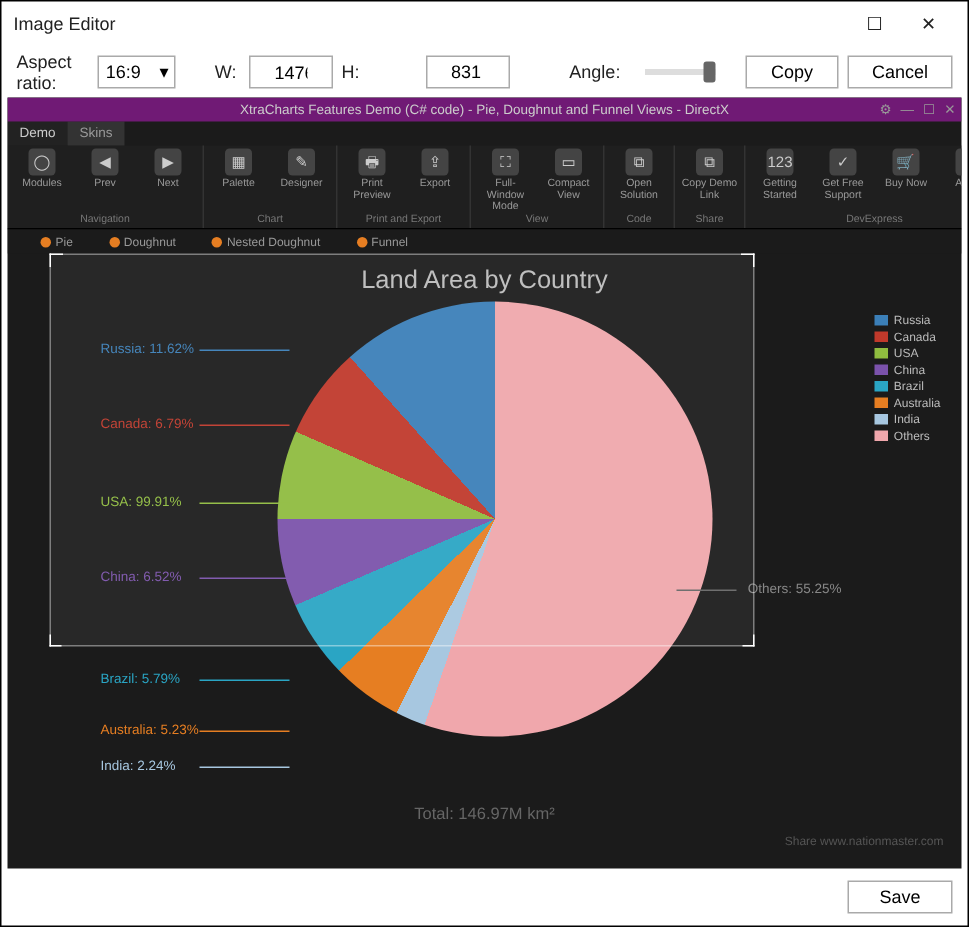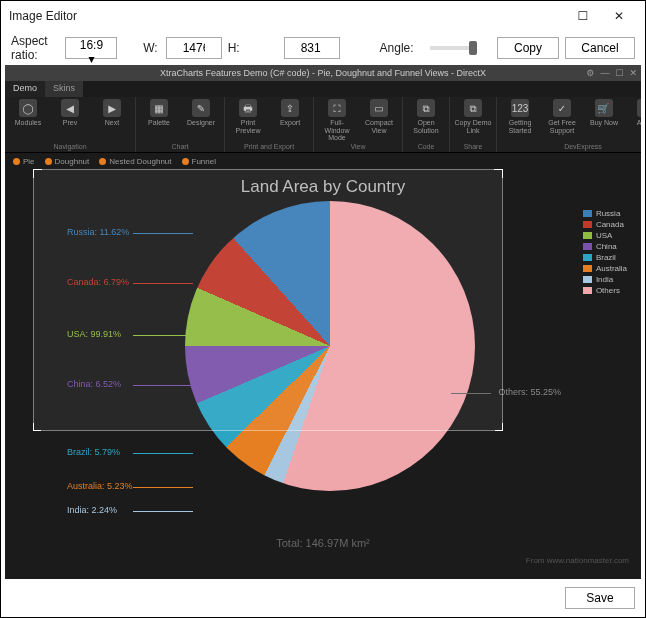--- a/index.html
+++ b/index.html
@@ -3,39 +3,39 @@
 <meta charset="utf-8">
 <style>
   * { box-sizing: border-box; margin: 0; padding: 0; }
   body { font-family: "Segoe UI", Arial, sans-serif; font-size: 12px; background: #fff; width: 646px; height: 618px; overflow: hidden; position: relative; }
   .window { width: 646px; height: 618px; border: 1px solid #000; background: #fff; display: flex; flex-direction: column; }
   .titlebar { height: 30px; display: flex; align-items: center; padding: 0 8px; }
   .titlebar-title { flex: 1; font-size: 12px; color: #222; }
   .titlebar-btn { width: 36px; height: 28px; display: flex; align-items: center; justify-content: center; color: #222; }
   .toolbar { height: 34px; display: flex; align-items: center; padding: 0 10px; gap: 6px; }
   .toolbar label { color: #222; font-size: 12px; margin-right: 2px; }
-  .select { width: 70px; height: 22px; border: 1px solid #aaa; background: #fff; padding: 0 4px; display: flex; align-items: center; justify-content: space-between; font-size: 12px; flex-direction: column; }
+  .select { width: 70px; height: 22px; border: 1px solid #aaa; background: #fff; padding: 0 4px; display: flex; align-items: center; justify-content: space-between; font-size: 12px; }
   .input { height: 22px; border: 1px solid #aaa; background: #fff; padding: 0 16px; font-size: 12px; }
   .btn { height: 22px; border: 1px solid #aaa; background: #fff; padding: 0 16px; font-size: 12px; display: flex; align-items: center; justify-content: center; cursor: pointer; }
   .slider { width: 68px; height: 4px; background: #ddd; position: relative; margin: 0 8px; }
   .slider-thumb { position: absolute; right: 0; top: -5px; width: 8px; height: 14px; background: #666; border-radius: 2px; }
   .content { flex: 1; background: #1b1b1b; position: relative; overflow: hidden; margin: 0 4px; }
-  .demo-hdr { height: 16px; background: #404040; color: #ccc; font-size: 9px; display: flex; align-items: center; justify-content: center; position: relative; }
+  .demo-hdr { height: 16px; background: #701a75; color: #ccc; font-size: 9px; display: flex; align-items: center; justify-content: center; position: relative; }
   .demo-hdr-ctrls { position: absolute; right: 4px; display: flex; gap: 6px; font-size: 9px; color: #999; }
   .demo-tabs { height: 16px; display: flex; font-size: 9px; color: #999; }
   .demo-tab { padding: 2px 8px; background: #333; }
   .demo-tab.active { background: #222; color: #ccc; }
   .ribbon { height: 56px; background: #1f1f1f; display: flex; border-bottom: 1px solid #000; }
   .ribbon-group { display: flex; flex-direction: column; align-items: center; border-right: 1px solid #333; padding: 2px 4px; }
   .ribbon-items { display: flex; gap: 4px; flex: 1; align-items: flex-start; }
   .ribbon-item { display: flex; flex-direction: column; align-items: center; font-size: 7px; color: #999; width: 38px; text-align: center; line-height: 1.1; }
   .ribbon-icon { width: 18px; height: 18px; background: #444; border-radius: 3px; margin-bottom: 2px; display: flex; align-items: center; justify-content: center; font-size: 10px; color: #ccc; }
   .ribbon-group-label { font-size: 7px; color: #777; }
   .ribbon2 { height: 16px; display: flex; gap: 10px; font-size: 8px; color: #999; background: #1b1b1b; padding: 2px 8px; align-items: center; }
-  .rb2-item { display: flex; align-items: center; gap: 3px; }
+  .rb2-item { display: flex; align-items: center; gap: 3px; margin-left: 14px; }
   .rb2-dot { width: 7px; height: 7px; border-radius: 50%; background: #e67e22; }
   .chart-area { position: absolute; left: 0; right: 0; top: 104px; bottom: 6px; }
   .chart-title { text-align: center; color: #bbb; font-size: 17px; padding: 8px 0 4px; }
   .selection { position: absolute; left: 28px; top: 0; width: 470px; height: 262px; border: 1px solid rgba(255,255,255,0.4); background: rgba(255,255,255,0.06); pointer-events: none; }
   .selection::before, .selection::after { content: ""; position: absolute; width: 8px; height: 8px; border: 1px solid #fff; }
   .selection::before { left: -1px; top: -1px; border-right: none; border-bottom: none; }
   .selection::after { right: -1px; top: -1px; border-left: none; border-bottom: none; }
   .sel-bl, .sel-br { position: absolute; width: 8px; height: 8px; border: 1px solid #fff; }
   .sel-bl { left: -1px; bottom: -1px; border-right: none; border-top: none; }
   .sel-br { right: -1px; bottom: -1px; border-left: none; border-top: none; }
@@ -268,20 +268,20 @@
           <div class="legend-item">
             <div class="legend-sw" style="background: rgb(240, 167, 172);"></div>
             <span>Others</span>
           </div>
         </div>
       <div class="selection">
           <div class="sel-bl"></div>
           <div class="sel-br"></div>
         </div>
       <div class="total">Total: 146.97M km²</div>
-      <div class="credit">From www.nationmaster.com</div>
+      <div class="credit">Share www.nationmaster.com</div>
     </div>
   </div>
 
   <div class="footer">
     <div class="btn" style="width:70px">Save</div>
   </div>
 </div>
 
 </body></html>

